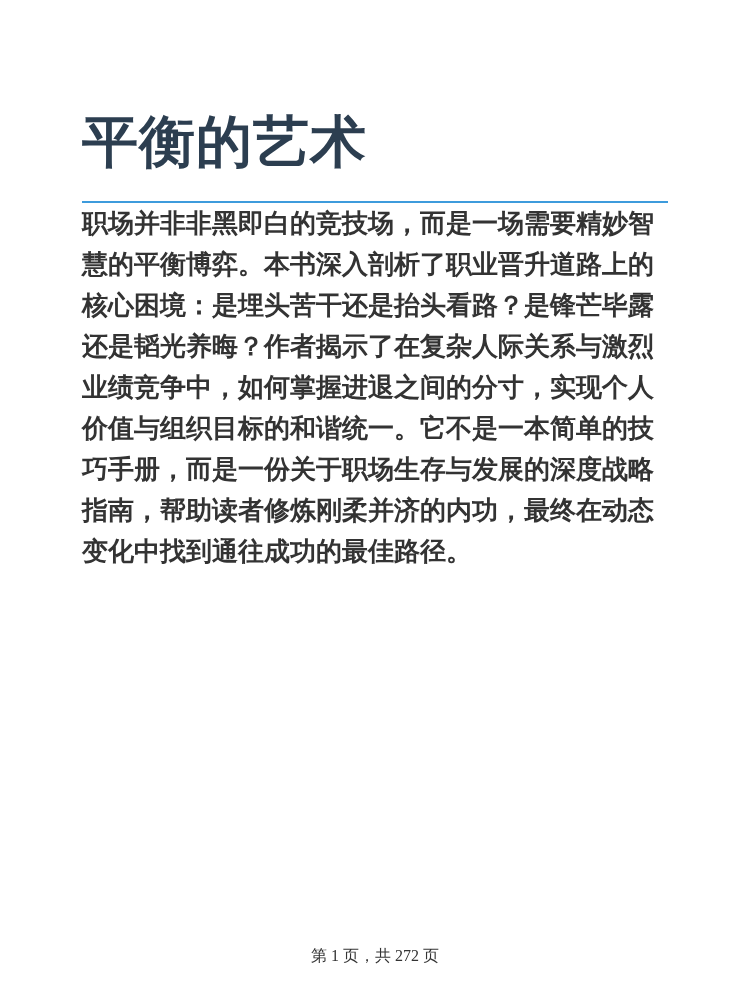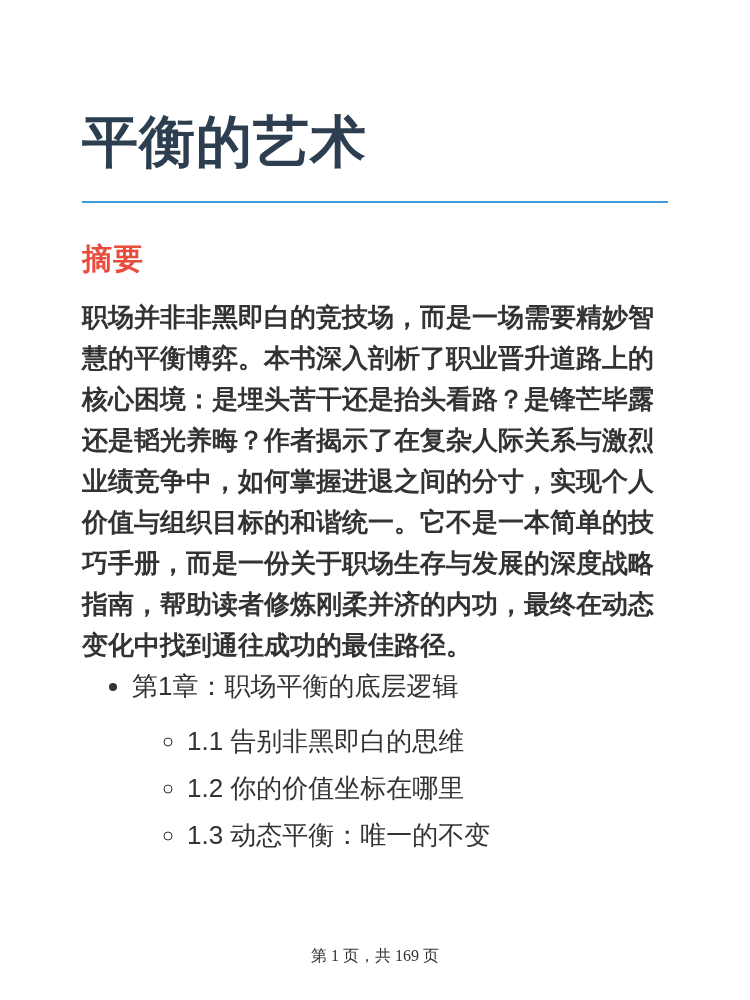--- a/index.html
+++ b/index.html
@@ -79,37 +79,20 @@
 </style>
 </head>
 <body>
 
 <div class="page">
 
   <h1 class="doc-title">平衡的艺术</h1>
 
   <div class="title-rule"></div>
 
-  <h2 class="section-heading">摘要</h2>
 
   <p class="summary-text">职场并非非黑即白的竞技场，而是一场需要精妙智慧的平衡博弈。本书深入剖析了职业晋升道路上的核心困境：是埋头苦干还是抬头看路？是锋芒毕露还是韬光养晦？作者揭示了在复杂人际关系与激烈业绩竞争中，如何掌握进退之间的分寸，实现个人价值与组织目标的和谐统一。它不是一本简单的技巧手册，而是一份关于职场生存与发展的深度战略指南，帮助读者修炼刚柔并济的内功，最终在动态变化中找到通往成功的最佳路径。</p>
 
 
-  <ul class="toc-list">
-    <li>
-      <span>第1章：职场平衡的底层逻辑</span>
-      <ul class="toc-sublist">
-        <li>
-          <span>1.1 告别非黑即白的思维</span>
-        </li>
-        <li>
-          <span>1.2 你的价值坐标在哪里</span>
-        </li>
-        <li>
-          <span>1.3 动态平衡：唯一的不变</span>
-        </li>
-      </ul>
-    </li>
-  </ul>
 
 </div>
 
-<div class="page-footer">第 1 页，共 169 页</div>
+<div class="page-footer">第 1 页，共 272 页</div>
 
 </body></html>

